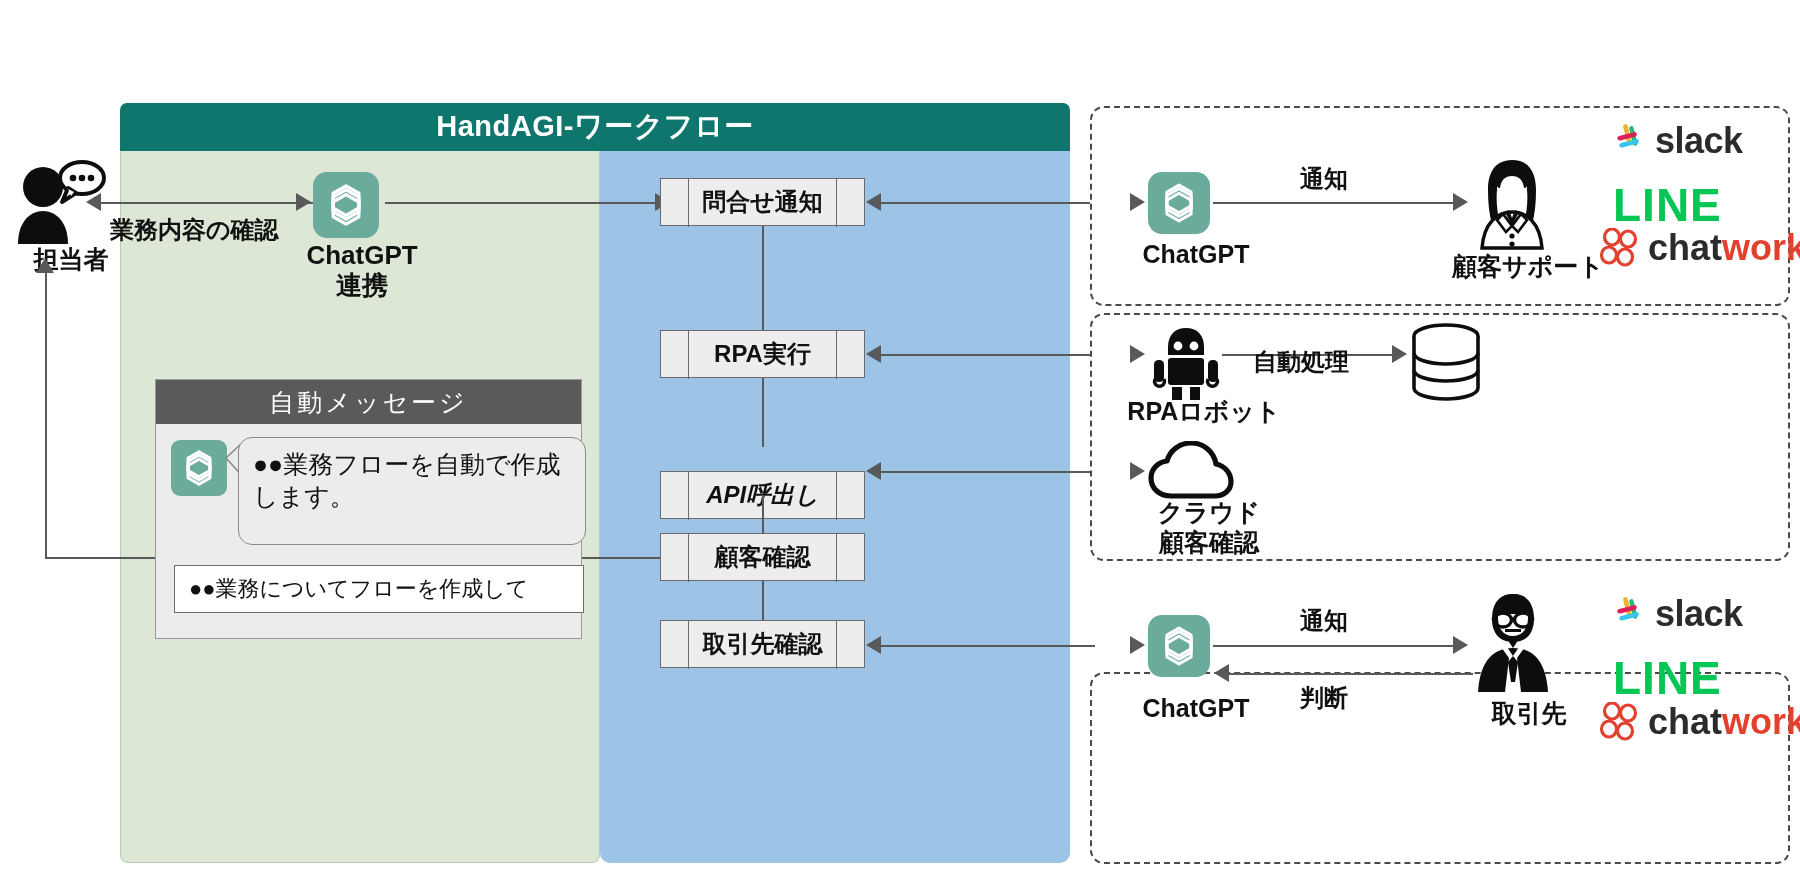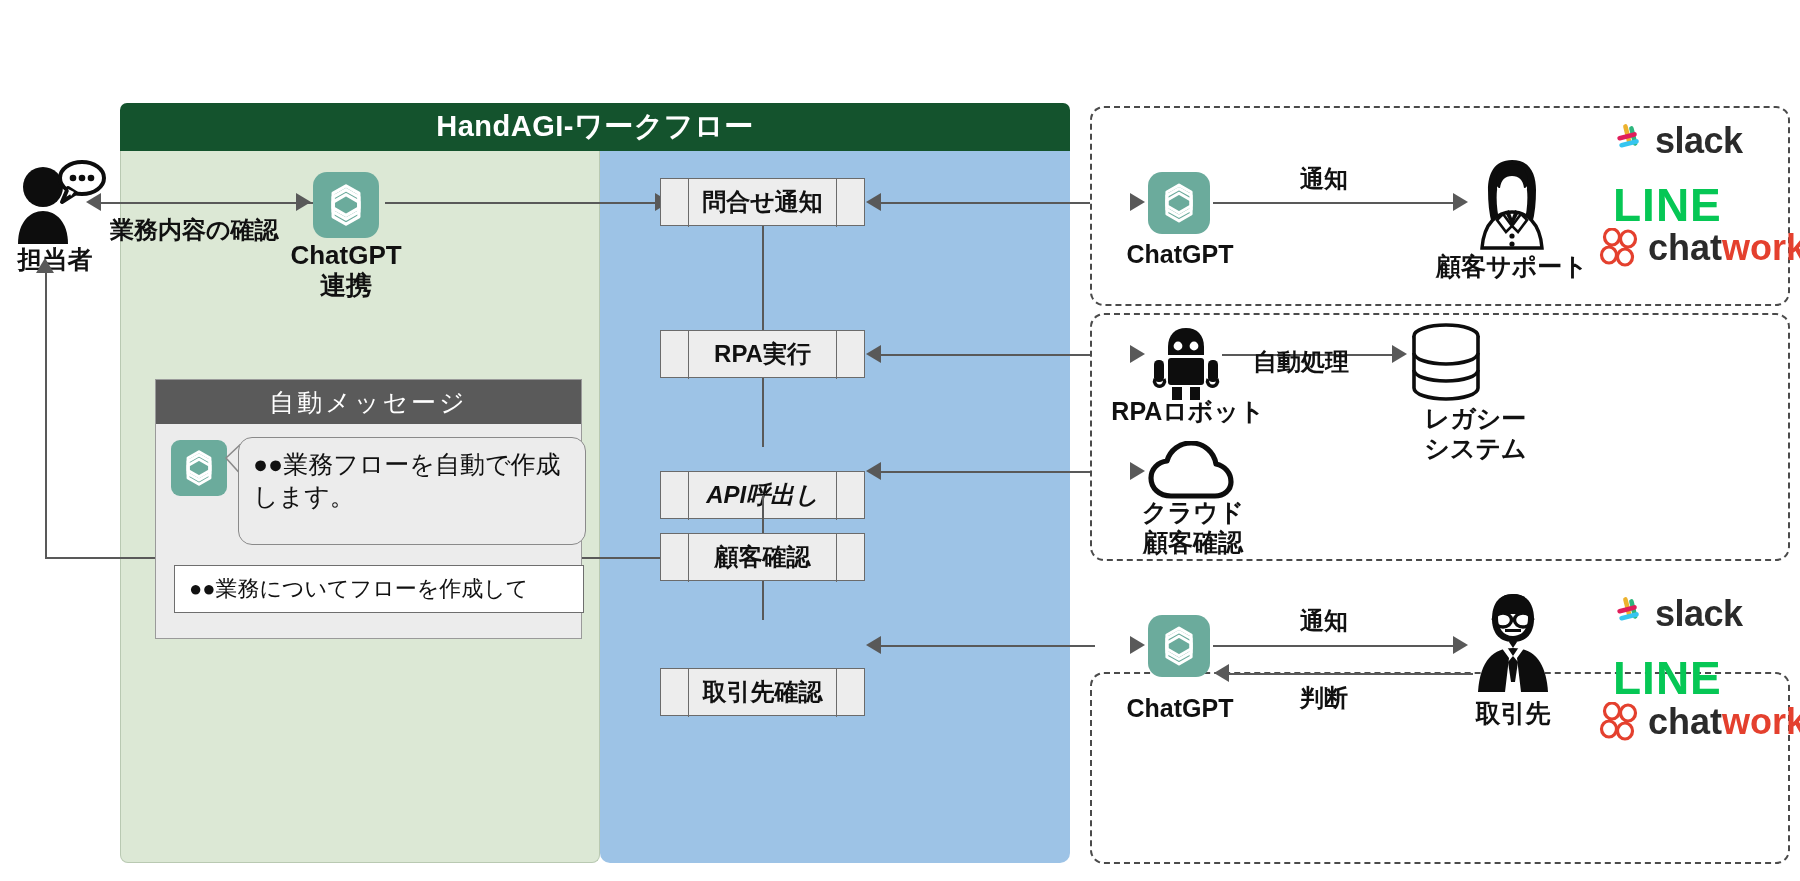--- a/index.html
+++ b/index.html
@@ -18,42 +18,42 @@
     font-size: 60px; font-weight: bold; letter-spacing: -1px;
     white-space: nowrap; color: #111;
   }
   .title .red { color: #ED1C24; }
   .title .blk { color: #111111; }
 
   
   #wf-frame { position: absolute; left: 120px; top: 103px; width: 950px; height: 760px; }
   #wf-header {
     position: absolute; left: 0; top: 0; width: 950px; height: 48px;
-    background: #14532d; border-radius: 7px 7px 0 0;
+    background: #0f766e; border-radius: 7px 7px 0 0;
     color: #ffffff; font-size: 29px; font-weight: bold;
     display: flex; align-items: center; justify-content: center;
     letter-spacing: 0.5px;
   }
   #wf-green {
     position: absolute; left: 0; top: 48px; width: 480px; height: 712px;
     background: #DCE8D5; border: 1px solid #b9c9b2; border-top: none;
     border-radius: 0 0 8px 8px;
   }
   #wf-blue {
     position: absolute; left: 480px; top: 48px; width: 470px; height: 712px;
     background: #9DC3E6; border-radius: 0 0 10px 10px;
   }
 
   
   .gpt-tile { position: absolute; background: #6BAB9C; border-radius: 14px; }
   .gpt-tile svg { width: 100%; height: 100%; display: block; }
 
   .caption {
     position: absolute; text-align: center; font-weight: bold;
-    color: #111; white-space: nowrap;
+    color: #111; white-space: nowrap; margin-left: 16px;
   }
 
   
   #msg-card {
     position: absolute; left: 155px; top: 355px; width: 427px; height: 260px;
     background: #ECECEC; border: 1px solid #9a9a9a; margin-top: 24px;
   }
   #msg-card-head {
     height: 44px; background: #5A5A5A; color: #fff;
     font-size: 25px; display: flex; align-items: center; justify-content: center;
@@ -193,21 +193,21 @@
       <rect x="20" y="2" width="6" height="40" fill="#ECECEC"></rect>
     </svg>
     <div id="msg-bubble">●●業務フローを自動で作成します。</div>
     <div id="msg-input">●●業務についてフローを作成して</div>
   </div>
 
   <div class="step" style="left:660px;top:178px;">問合せ通知</div>
   <div class="step" style="left:660px;top:330px;">RPA実行</div>
   <div class="step" style="left:660px;top:471px;font-style:italic;">API呼出し</div>
   <div class="step" style="left:660px;top:533px;">顧客確認</div>
-  <div class="step" style="left:660px;top:620px;margin-top:48px;">取引先確認</div>
+  <div class="step" style="left:660px;top:620px;">取引先確認</div>
 
   <div class="vline" style="left:762px;top:226px;height:104px;"></div>
   <div class="vline" style="left:762px;top:378px;height:69px;"></div>
   <div class="vline" style="left:762px;top:495px;height:38px;"></div>
   <div class="vline" style="left:762px;top:581px;height:39px;"></div>
 
   <div class="hline" style="left:880px;top:202px;width:215px;"></div>
   <div class="arrow-l" style="left:866px;top:193px;"></div>
 
   <div class="hline" style="left:880px;top:354px;width:215px;"></div>
@@ -304,24 +304,20 @@
   <div class="icon-black" style="position:absolute;left:1408px;top:322px;">
     <svg width="76" height="82" viewBox="0 0 76 82">
       <g fill="#ffffff" stroke="#0d0d0d" stroke-width="3.6">
         <ellipse cx="38" cy="14" rx="32" ry="11"></ellipse>
         <path d="M6 14 L6 66 a32 11 0 0 0 64 0 L70 14"></path>
         <path d="M6 31 a32 11 0 0 0 64 0"></path>
         <path d="M6 48 a32 11 0 0 0 64 0"></path>
       </g>
     </svg>
   </div>
-  <div class="caption" style="left:1388px;top:403px;width:175px;font-size:25px;line-height:1.2;">
-    <span>レガシー</span><br>
-    <span>システム</span>
-  </div>
 
   <div class="icon-black" style="position:absolute;left:1148px;top:441px;">
     <svg width="86" height="60" viewBox="0 0 86 60">
       <path d="M23 55 C11 55 3 47 3 37 C3 28 10 21 19 20 C22 9 32 2 43 2 C56 2 66 11 68 23 C77 25 83 32 83 41 C83 49 76 55 67 55 Z" fill="#ffffff" stroke="#0d0d0d" stroke-width="5.2" stroke-linejoin="round"></path>
     </svg>
   </div>
   <div class="caption" style="left:1108px;top:497px;width:170px;font-size:25px;line-height:1.2;">
     <span>クラウド</span><br>
     <span>顧客確認</span>
   </div>

